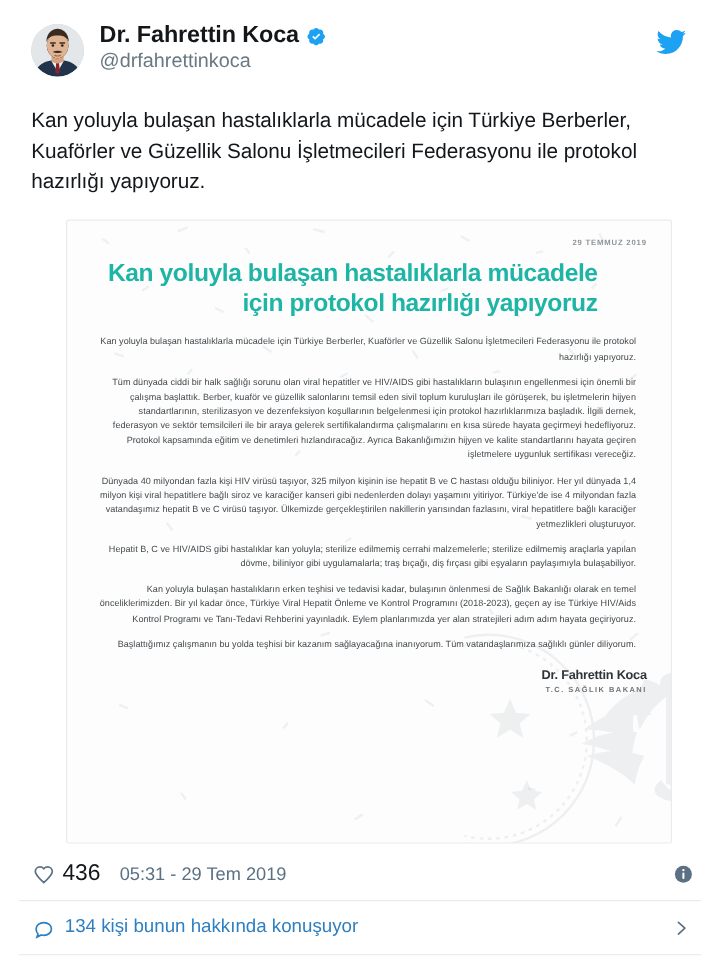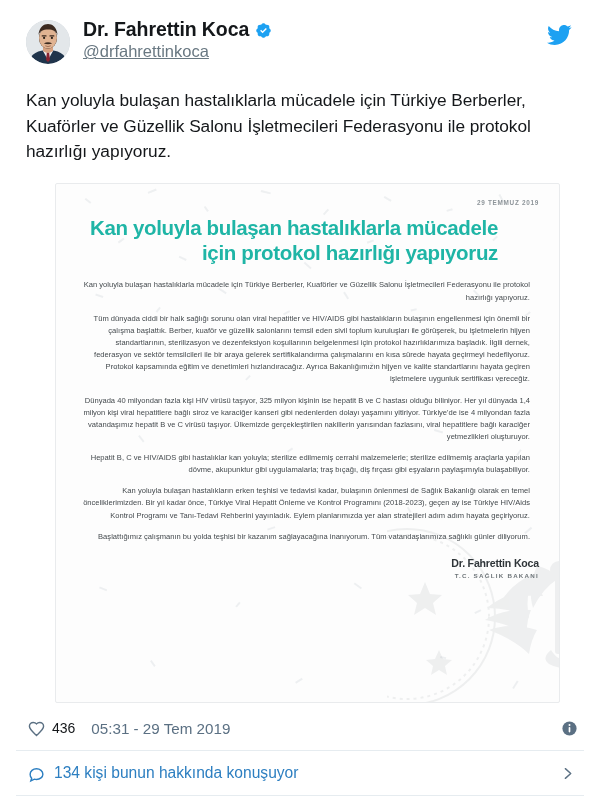--- a/index.html
+++ b/index.html
@@ -65,21 +65,20 @@
     flex: 0 0 17px;
     position: relative;
     top: 1px;
   }
   .verified-badge svg { display:block; width:17px; height:17px; }
   .handle {
     font-size: 16.5px;
     color: #697882;
     margin-top: 2px;
     line-height: 1.2;
-    text-decoration: underline;
   }
 
   .bird {
     margin-left: auto;
     width: 26px;
     height: 26px;
     margin-top: 4px;
     margin-right: 6px;
   }
   .bird svg { display:block; width:26px; height:26px; }
@@ -182,21 +181,21 @@
     top: 706px;
     height: 44px;
     display: flex;
     align-items: center;
     padding: 0 22px 0 28px;
     font-size: 15.5px;
     color: #697882;
   }
   .heart-icon { width: 17px; height: 17px; margin-right: 7px; flex:0 0 17px; position: relative; top: 1px;}
   .heart-icon svg { display:block; width:17px; height:17px; }
-  .like-count { color: #14171a; font-size: 14px; }
+  .like-count { color: #14171a; font-size: 19px; }
   .timestamp { margin-left: 16px; color: #5b7083; font-size: 15.2px; }
   .info-icon { margin-left: auto; width: 17px; height: 17px; }
   .info-icon svg { display:block; width:17px; height:17px; }
 
   .divider {
     position: absolute;
     left: 16px;
     right: 16px;
     top: 750px;
     height: 1px;
@@ -352,21 +351,21 @@
       </svg>
 
       <div class="pr-date">29 TEMMUZ 2019</div>
 
       <div class="pr-headline">Kan yoluyla bulaşan hastalıklarla mücadele için protokol hazırlığı yapıyoruz</div>
 
       <div class="pr-body">
         <p>Kan yoluyla bulaşan hastalıklarla mücadele için Türkiye Berberler, Kuaförler ve Güzellik Salonu İşletmecileri Federasyonu ile protokol hazırlığı yapıyoruz.</p>
         <p>Tüm dünyada ciddi bir halk sağlığı sorunu olan viral hepatitler ve HIV/AIDS gibi hastalıkların bulaşının engellenmesi için önemli bir çalışma başlattık. Berber, kuaför ve güzellik salonlarını temsil eden sivil toplum kuruluşları ile görüşerek, bu işletmelerin hijyen standartlarının, sterilizasyon ve dezenfeksiyon koşullarının belgelenmesi için protokol hazırlıklarımıza başladık. İlgili dernek, federasyon ve sektör temsilcileri ile bir araya gelerek sertifikalandırma çalışmalarını en kısa sürede hayata geçirmeyi hedefliyoruz. Protokol kapsamında eğitim ve denetimleri hızlandıracağız. Ayrıca Bakanlığımızın hijyen ve kalite standartlarını hayata geçiren işletmelere uygunluk sertifikası vereceğiz.</p>
         <p>Dünyada 40 milyondan fazla kişi HIV virüsü taşıyor, 325 milyon kişinin ise hepatit B ve C hastası olduğu biliniyor. Her yıl dünyada 1,4 milyon kişi viral hepatitlere bağlı siroz ve karaciğer kanseri gibi nedenlerden dolayı yaşamını yitiriyor. Türkiye'de ise 4 milyondan fazla vatandaşımız hepatit B ve C virüsü taşıyor. Ülkemizde gerçekleştirilen nakillerin yarısından fazlasını, viral hepatitlere bağlı karaciğer yetmezlikleri oluşturuyor.</p>
-        <p>Hepatit B, C ve HIV/AIDS gibi hastalıklar kan yoluyla; sterilize edilmemiş cerrahi malzemelerle; sterilize edilmemiş araçlarla yapılan dövme, akupunktur gibi uygulamalarla; traş bıçağı, diş fırçası gibi eşyaların paylaşımıyla bulaşabiliyor.</p>
+        <p>Hepatit B, C ve HIV/AIDS gibi hastalıklar kan yoluyla; sterilize edilmemiş cerrahi malzemelerle; sterilize edilmemiş araçlarla yapılan dövme, biliniyor gibi uygulamalarla; traş bıçağı, diş fırçası gibi eşyaların paylaşımıyla bulaşabiliyor.</p>
         <p>Kan yoluyla bulaşan hastalıkların erken teşhisi ve tedavisi kadar, bulaşının önlenmesi de Sağlık Bakanlığı olarak en temel önceliklerimizden. Bir yıl kadar önce, Türkiye Viral Hepatit Önleme ve Kontrol Programını (2018-2023), geçen ay ise Türkiye HIV/Aids Kontrol Programı ve Tanı-Tedavi Rehberini yayınladık. Eylem planlarımızda yer alan stratejileri adım adım hayata geçiriyoruz.</p>
         <p>Başlattığımız çalışmanın bu yolda teşhisi bir kazanım sağlayacağına inanıyorum. Tüm vatandaşlarımıza sağlıklı günler diliyorum.</p>
       </div>
 
       <div class="pr-sign">
         <div class="pr-sign-name">Dr. Fahrettin Koca</div>
         <div class="pr-sign-title">T.C. SAĞLIK BAKANI</div>
       </div>
 
       <div class="watermark">

